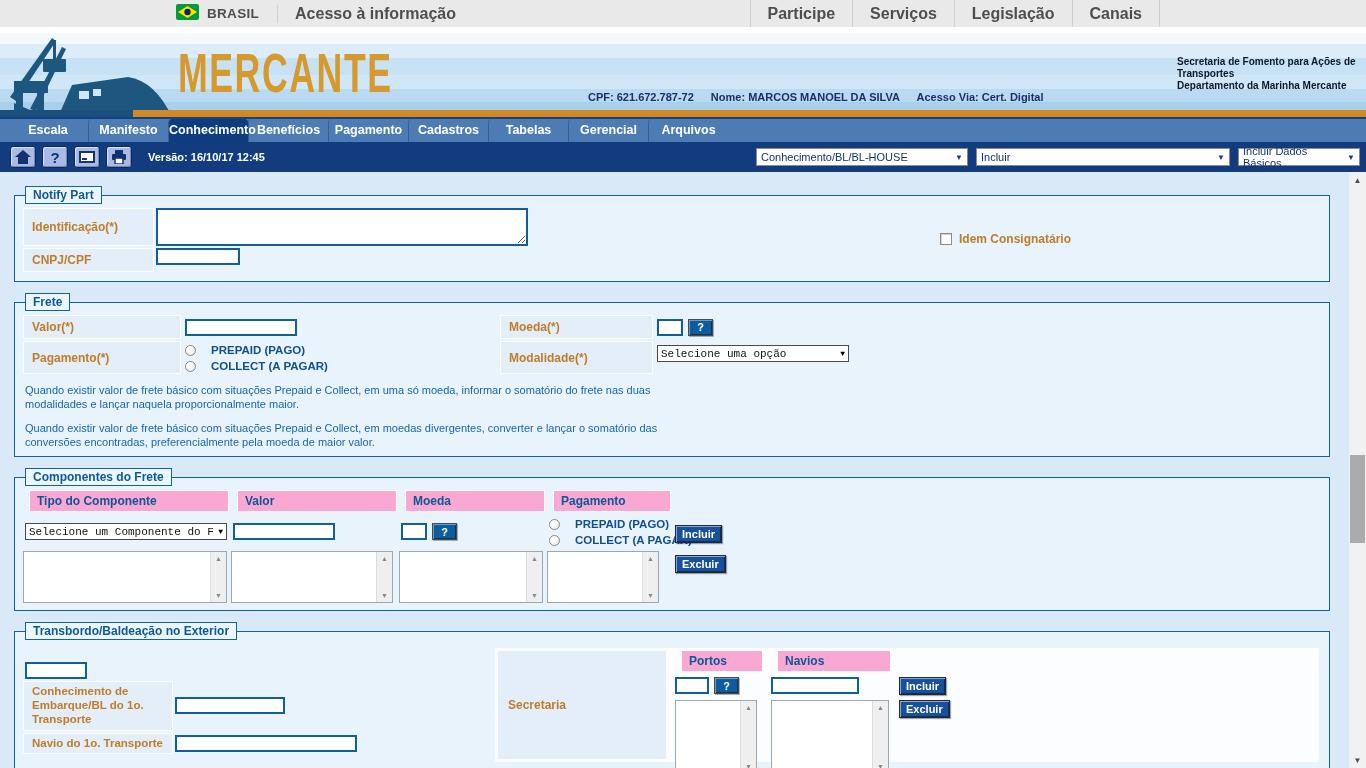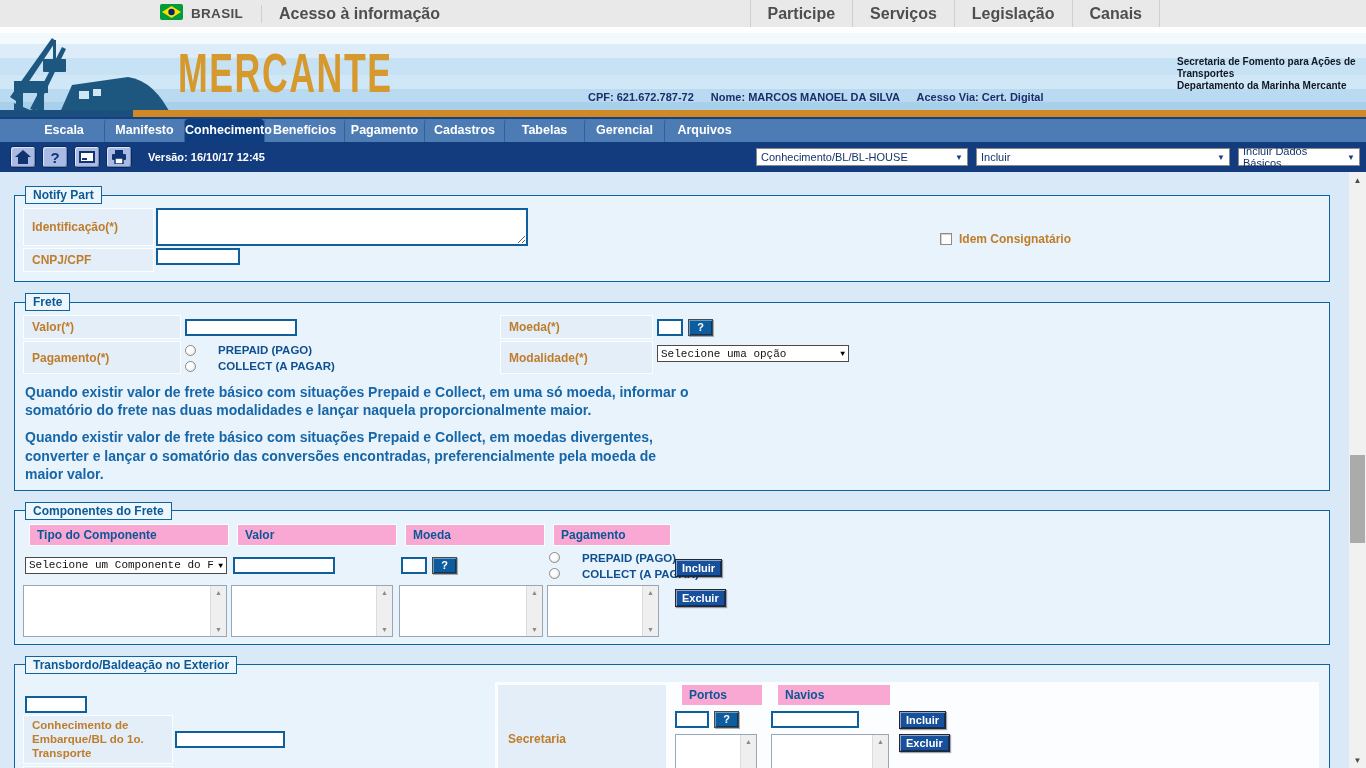--- a/index.html
+++ b/index.html
@@ -3,21 +3,21 @@
 <meta charset="utf-8">
 <title>MERCANTE</title>
 <style>
   * { margin:0; padding:0; box-sizing:border-box; }
   html,body { width:1366px; height:768px; overflow:hidden; background:#fff;
     font-family:"Liberation Sans","DejaVu Sans",sans-serif; }
   .screen { position:absolute; top:0; left:0; width:1366px; height:768px; overflow:hidden; }
 
   
   .govbar { position:absolute; top:0; left:0; right:0; height:30px; background:#e9e9e9;
-    border-bottom:3px solid #fff; display:flex; align-items:stretch; }
+    border-bottom:3px solid #fff; display:flex; align-items:stretch;padding-left:16px; }
   .gov-left { display:flex; align-items:center; margin-left:160px; }
   .gov-right { display:flex; align-items:stretch; margin-left:auto; margin-right:206px; }
   .gov-brand { display:flex; align-items:center; gap:8px; padding-right:18px; }
   .gov-brand b { font-size:13.5px; color:#4e4e4e; letter-spacing:.3px; }
   .gov-item { display:flex; align-items:center; padding:0 17px; border-left:1px solid #cfcfcf;
     font-size:16px; font-weight:bold; color:#4e4e4e; }
   .gov-right .gov-item:last-child { border-right:1px solid #cfcfcf; }
 
   
   .header { position:absolute; top:33px; left:0; right:0; height:84px;
@@ -28,21 +28,21 @@
     color:#d6992e; letter-spacing:2px; transform:scale(.76,1.18); transform-origin:0 0; }
   .userinfo { position:absolute; left:588px; top:58px; font-size:11px; font-weight:bold; color:#1c2d6b; }
   .userinfo span { margin-right:14px; }
   .dept { position:absolute; left:1177px; top:23px; font-size:10px; font-weight:bold;
     color:#101826; line-height:1.2; }
   .orange-bar { position:absolute; bottom:0; left:133px; right:0; height:7px; background:#d08925; }
   .ship-base { position:absolute; bottom:0; left:0; width:133px; height:7px; background:#1b4f7e; }
 
   
   .tabbar { position:absolute; top:117px; left:0; right:0; height:25px; background:#4d7cb5;
-    border-top:2px solid #16407e; display:flex; padding-left:24px; }
+    border-top:2px solid #16407e; display:flex; padding-left:8px; }
   .tab { width:80px; text-align:center; line-height:22px; color:#fff; font-weight:bold;
     font-size:12.5px; border-radius:4px 4px 0 0; cursor:pointer; }
   .tab + .tab { border-left:1px solid #355f9a; }
   .tab.active { background:#0e3d7f; }
 
   
   .toolbar { position:absolute; top:142px; left:0; right:0; height:30px; background:#123c7e;
     display:flex; align-items:center; padding-left:10px; }
   .tbtn { width:26px; height:22px; background:#a9bae4; border:1px solid #0a2a5a; border-radius:3px;
     box-shadow:inset 1px 1px 0 #dfe6f8, inset -1px -1px 0 #7388bb; display:flex; align-items:center;
@@ -72,34 +72,34 @@
   .checkbox { width:12px; height:12px; background:#fff; border:1px solid #8b8b8b;
     box-shadow:inset 1px 1px 1px #cfcfcf; cursor:pointer; }
   .idem .lbl-plain { color:#bf7d2a; font-weight:bold; font-size:12px; }
 
   .frete-grid { display:grid; grid-template-columns:158px 315px 153px auto; column-gap:2px; row-gap:2px; }
   .in-valor { width:112px; height:17px; }
   .in-moeda { width:26px; height:17px; }
   .cellpad { padding:2px 0 2px 2px; display:flex; align-items:center; }
   .cellpad.top { align-items:flex-start; }
   .radio-stack { display:flex; flex-direction:column; gap:4px; padding:3px 0 2px 2px; }
-  .radio-row { display:flex; align-items:center; gap:22px; }
+  .radio-row { display:flex; align-items:center; gap:15px; }
   .radio { width:11px; height:11px; border-radius:50%; border:1px solid #8a8a8a; flex:none;
     background:radial-gradient(circle at 35% 35%, #fff 40%, #d5d5d5); cursor:pointer; }
   .radio-lbl { color:#0f4f8f; font-weight:bold; font-size:11.5px; white-space:nowrap; }
   .mono-select { height:17px; border:1px solid #4a4a4a; background:#fff; color:#111;
     font-family:"Liberation Mono","DejaVu Sans Mono",monospace; font-size:11px;
     display:flex; align-items:center; padding:0 3px; overflow:hidden; cursor:pointer; }
   .mono-select .txt { white-space:nowrap; overflow:hidden; }
   .mono-select .caret { margin-left:auto; font-size:8px; color:#000; padding-left:3px; flex:none; }
   .w-modalidade { width:192px; }
   .help-btn { width:25px; height:17px; background:#0d5c9e; color:#fff; font-weight:bold; font-size:11px;
     border:1px solid #4a4a4a; box-shadow:inset 1px 1px 0 #679ec7, inset -1px -1px 0 #08365e, 1px 1px 0 rgba(0,0,0,.3);
     display:inline-flex; align-items:center; justify-content:center; margin-left:5px; cursor:pointer; flex:none; }
-  .note { color:#1666a8; font-weight:bold; font-size:14px; max-width:672px; line-height:1.3; margin:9px 0 0 2px; }
+  .note { color:#1666a8; font-weight:normal; font-size:11px; max-width:672px; line-height:1.3; margin:9px 0 0 2px; }
 
   .comp-grid { display:grid; grid-template-columns:206px 166px 146px 124px auto; column-gap:2px; row-gap:3px; }
   .hcell { background:#f9a8d4; border:1px solid #fbfdff; color:#0c5795; font-weight:bold;
     font-size:12px; padding:3px 7px;margin-left:6px; }
   .w-comp-select { width:202px; }
   .in-comp-valor { width:102px; height:17px; }
   .listbox { position:relative; background:#fff; border:1px solid #98a6b5; height:52px; }
   .sb { position:absolute; top:0; right:0; bottom:0; width:16px; background:#efefef;
     border-left:1px solid #dcdcdc; display:flex; flex-direction:column; justify-content:space-between;
     align-items:center; padding:3px 0; color:#8a8a8a; font-size:7px; cursor:pointer; }

